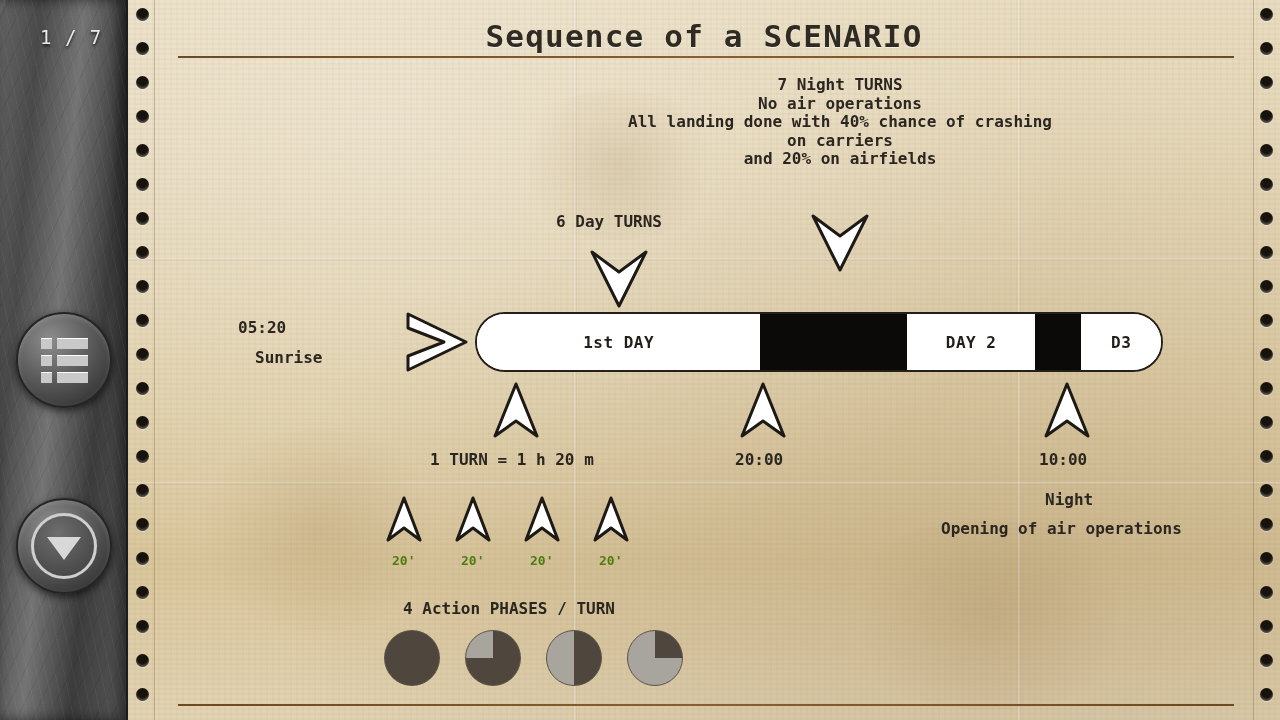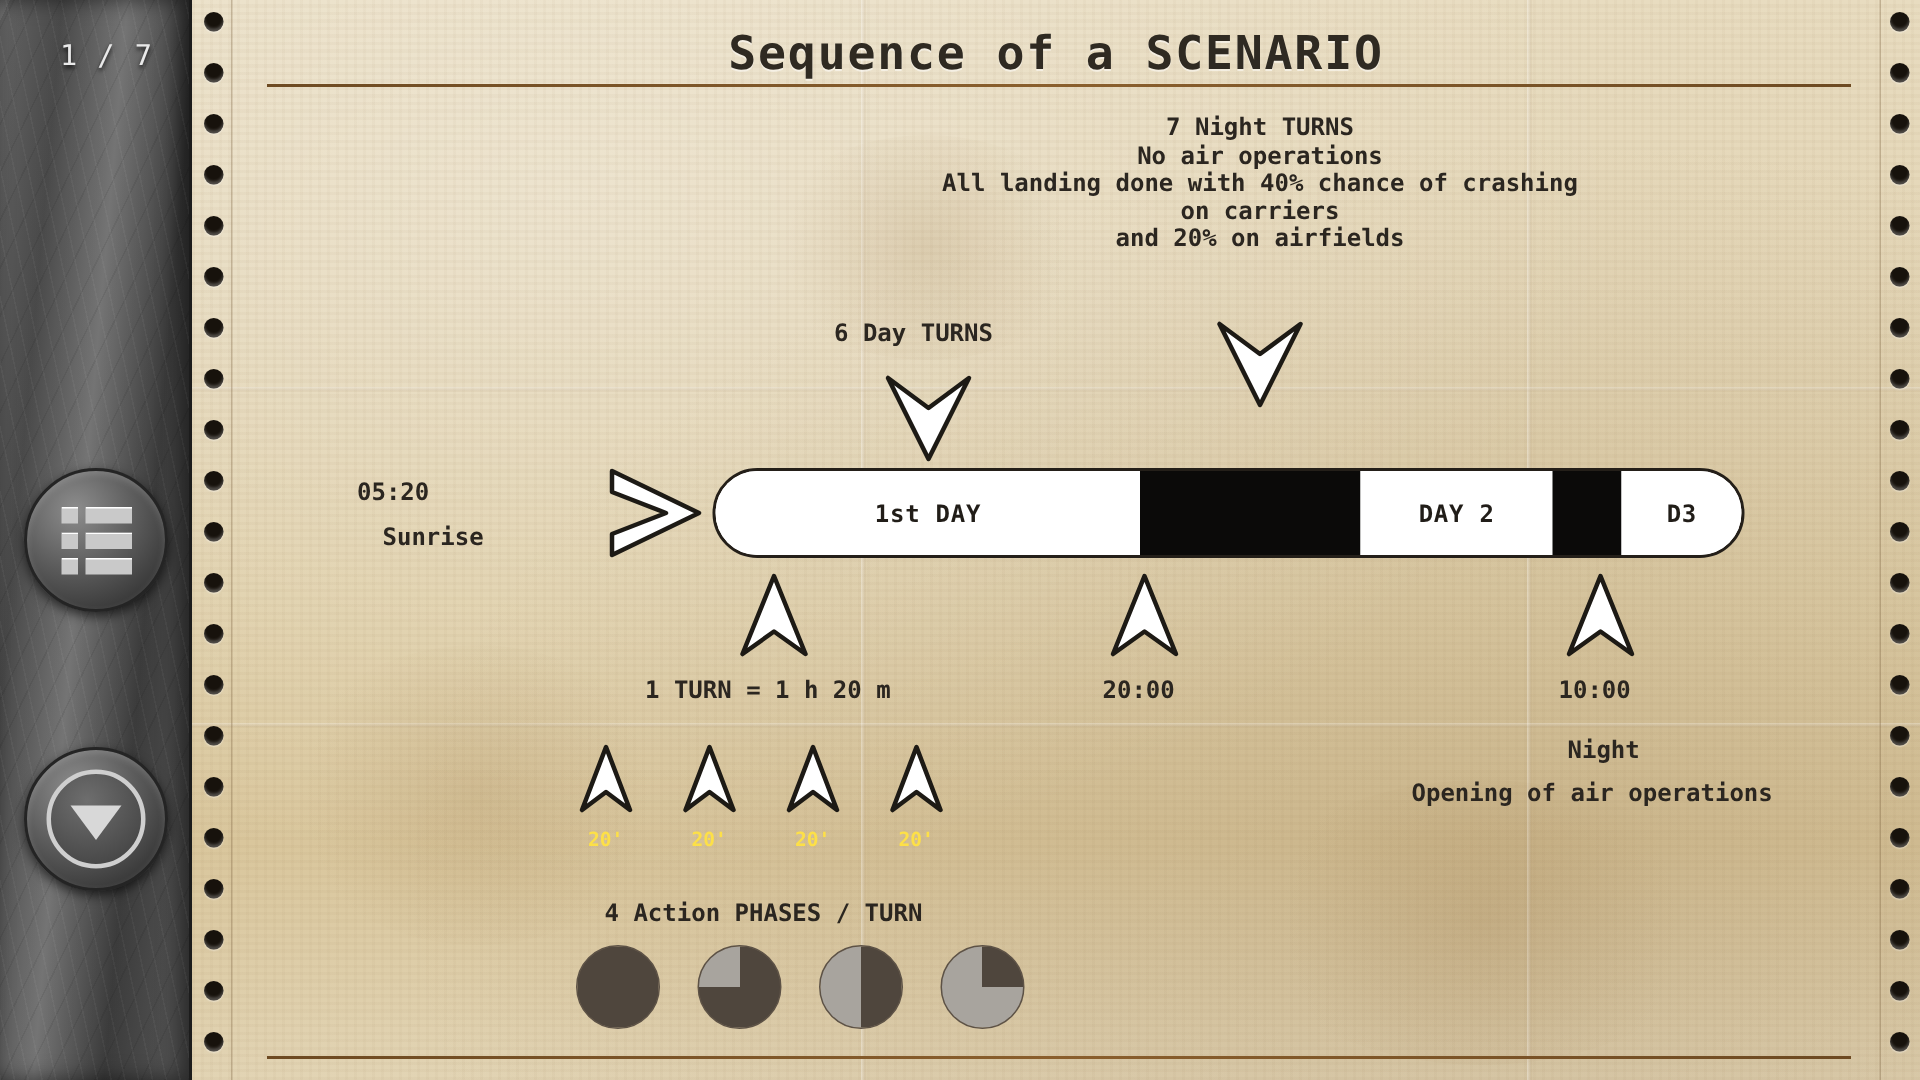--- a/index.html
+++ b/index.html
@@ -122,21 +122,21 @@
   .seg.dark { background:#0b0a09; color:#fff; }
 
   
   .arrow-up, .arrow-down, .arrow-right { position:absolute; }
   .arrow-up svg, .arrow-down svg, .arrow-right svg { display:block; }
 
   
   .pies { position:absolute; left: 384px; top: 630px; display:flex; gap:25px; }
   .pie { width:56px; height:56px; border-radius:50%; border:1px solid #5d5246; }
 
-  .lbl-small { position:absolute; font-size:13px; font-weight:bold; color:#fde047; }
+  .lbl-small { position:absolute; font-size:13px; font-weight:bold; color:#4d7c0f; }
 </style>
 </head>
 <body>
 
 <div id="root">
 
   <div class="sidebar">
     <div class="scratches"></div>
     <div class="page-counter">1 / 7</div>
 

